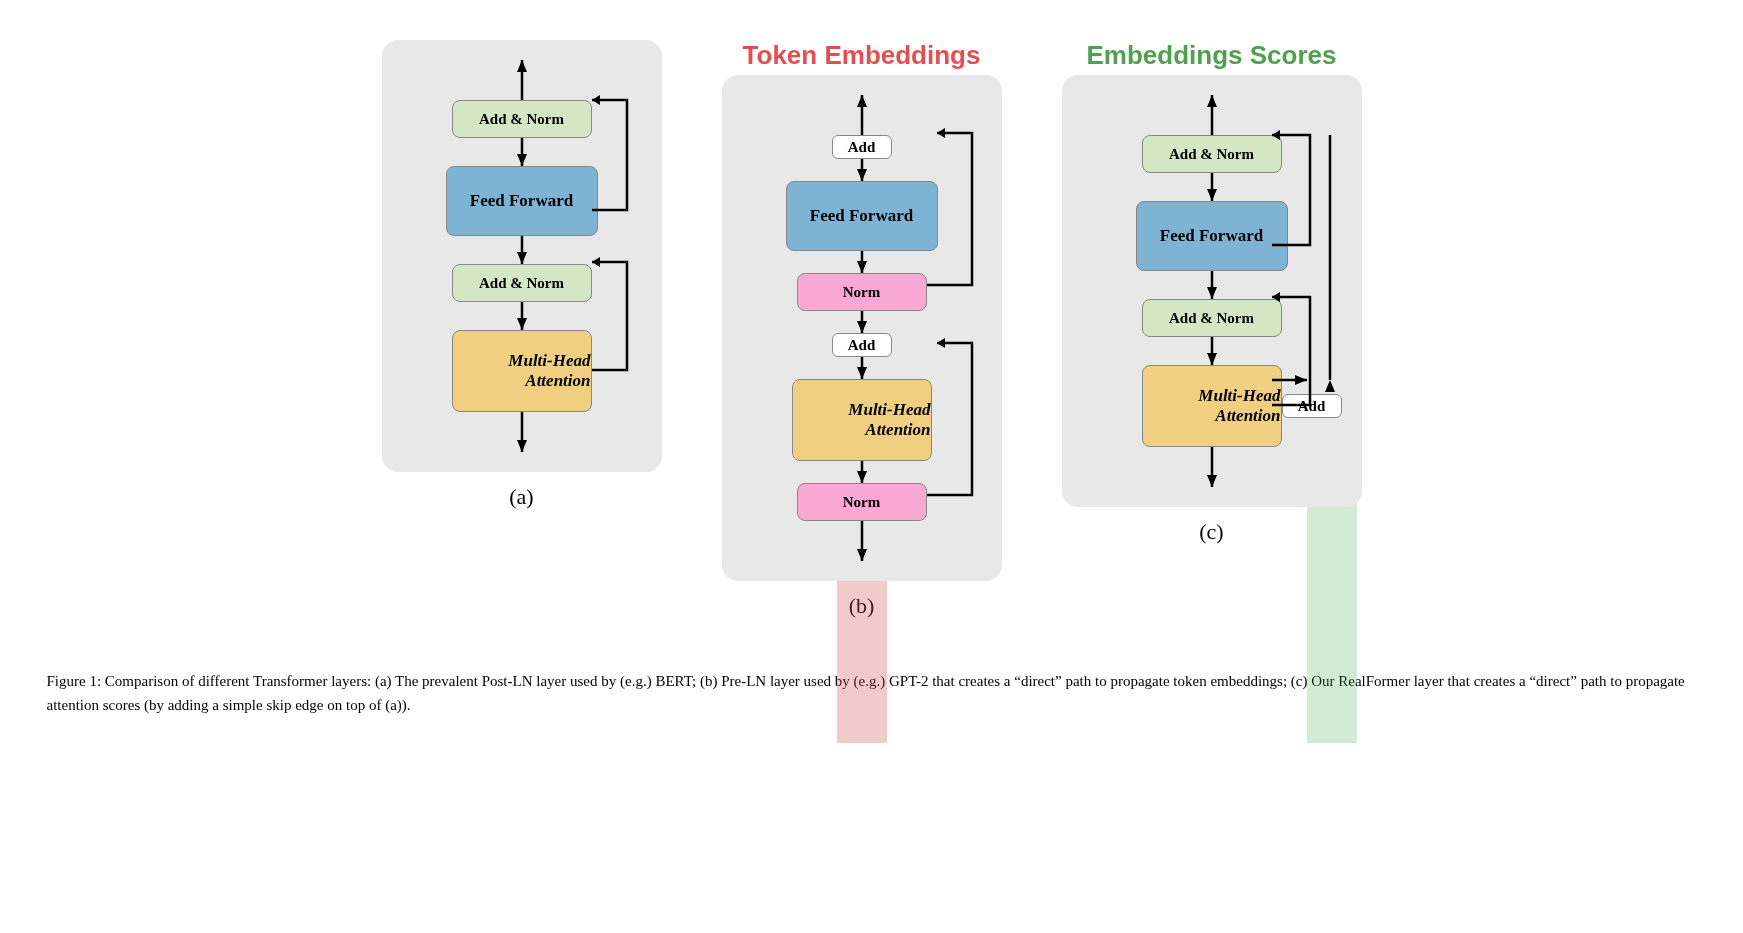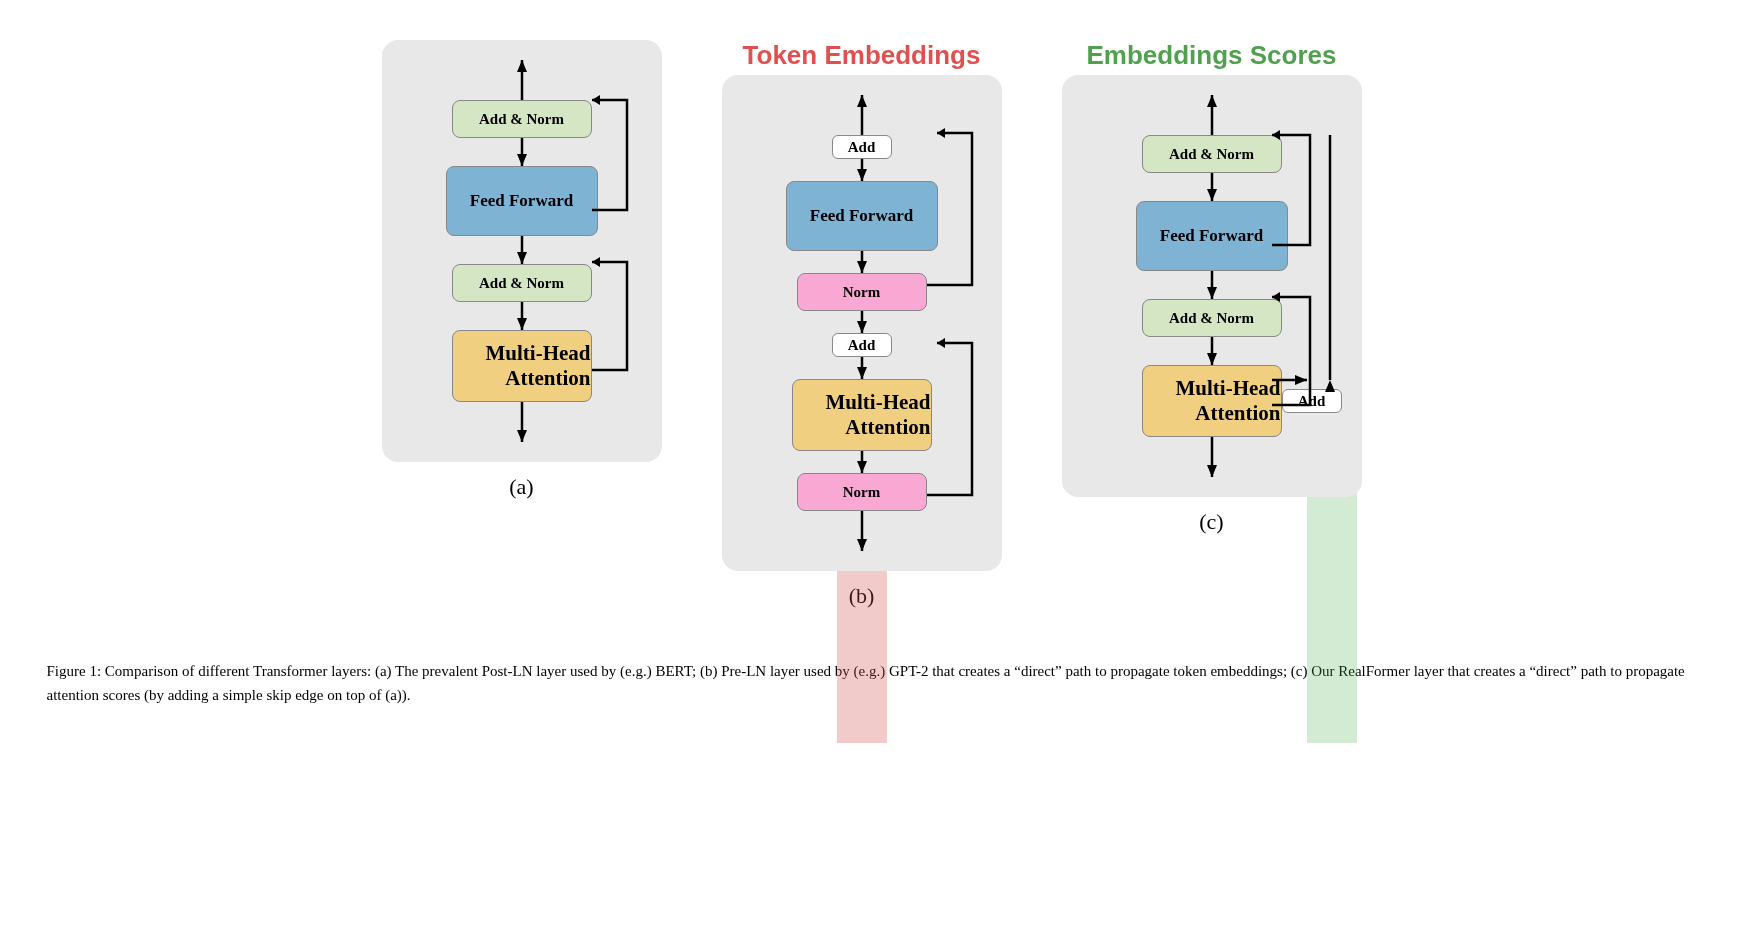--- a/index.html
+++ b/index.html
@@ -77,22 +77,23 @@
     .node-feed-forward {
       background: #7fb3d3;
       width: 152px;
       height: 70px;
       font-size: 17px;
     }
 
     .node-multi-head {
       background: #f0d080;
       width: 140px;
-      height: 72px;
-      font-size: 21px;
+      height: 82px;
+      font-size: 17px;
+      font-style: italic;
     }
 
     .node-norm {
       background: #f9a8d4;
       width: 130px;
       height: 38px;
       font-size: 15px;
     }
 
     .node-add {

